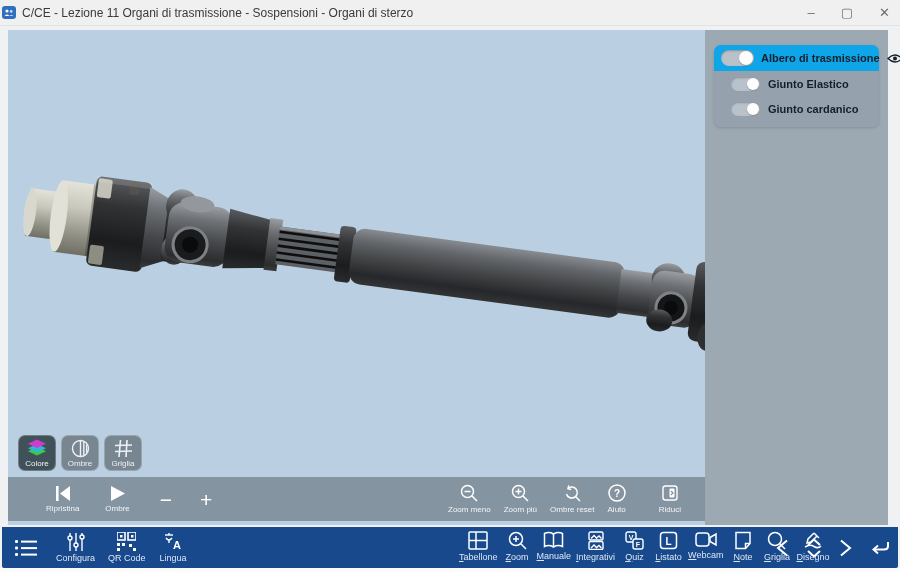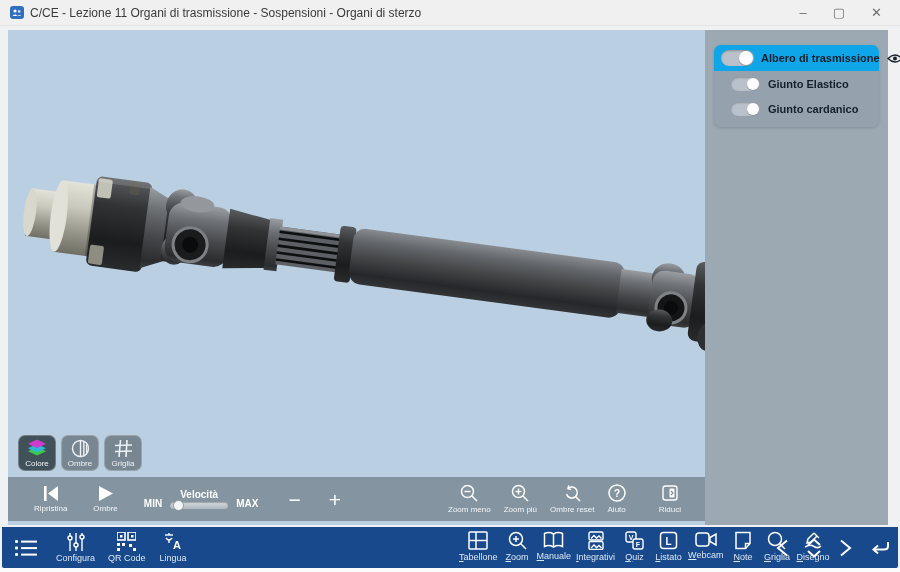--- a/index.html
+++ b/index.html
@@ -7,21 +7,21 @@
   body {
     position: relative;
     background: #eff1f3;
     font-family: "Liberation Sans", sans-serif;
     overflow: hidden;
   }
   
   .titlebar {
     position: absolute; left: 0; top: 0; width: 900px; height: 26px;
     background: #f0f0f0; display: flex; align-items: center;
-    padding: 0 10px; border-bottom: 1px solid #e3e3e3;
+    padding: 0 2px; border-bottom: 1px solid #e3e3e3;
   }
   .app-icon {
     width: 14px; height: 13px; border-radius: 3px; background: #2f6fbe;
     display: inline-flex; align-items: center; justify-content: center;
     margin-right: 6px; flex: 0 0 auto;
   }
   .title-text { font-size: 12px; color: #3a3a3a; white-space: nowrap; }
   .win-controls { margin-left: auto; display: flex; align-items: center; gap: 26px; padding-right: 8px; }
   .win-controls span { color: #6d6d6d; font-size: 13px; line-height: 1; cursor: default; }
   .wc-max { font-size: 11px; }
@@ -240,42 +240,32 @@
           <line x1="1" y1="6.5" x2="18" y2="6"></line>
             <line x1="1" y1="12.5" x2="18" y2="12"></line>
         </svg>
       </span>
       <span>Griglia</span>
     </div>
   </div>
 
   
   <div class="pbar">
-    <div class="pb-item" style="margin-left:2px">
+    <div class="pb-item" style="margin-left:14px">
       <svg width="16" height="15" viewBox="0 0 16 15">
         <rect x="1" y="0" width="2.6" height="15" fill="#fff"></rect>
         <polygon points="15,0 5,7.5 15,15" fill="#fff"></polygon>
       </svg>
       <span>Ripristina</span>
     </div>
     <div class="pb-item" style="margin-left:26px">
       <svg width="14" height="15" viewBox="0 0 14 15">
         <polygon points="0,0 14,7.5 0,15" fill="#fff"></polygon>
       </svg>
       <span>Ombre</span>
-    </div>
-    <div class="speed">
-      <span class="mm">MIN</span>
-      <div class="speed-mid">
-        <span class="speed-label">Velocità</span>
-        <div class="speed-track">
-          <div class="speed-knob"></div>
-        </div>
-      </div>
-      <span class="mm">MAX</span>
     </div>
     <span class="pm pm-minus">−</span>
     <span class="pm pm-plus">+</span>
 
     <div class="zoom-group">
       <div class="pb-item">
         <svg width="18" height="18" viewBox="0 0 18 18" fill="none" stroke="#fff" stroke-width="1.5">
           <circle cx="7.5" cy="7.5" r="6"></circle>
             <line x1="12" y1="12" x2="17" y2="17"></line>
             <line x1="4.5" y1="7.5" x2="10.5" y2="7.5"></line>

